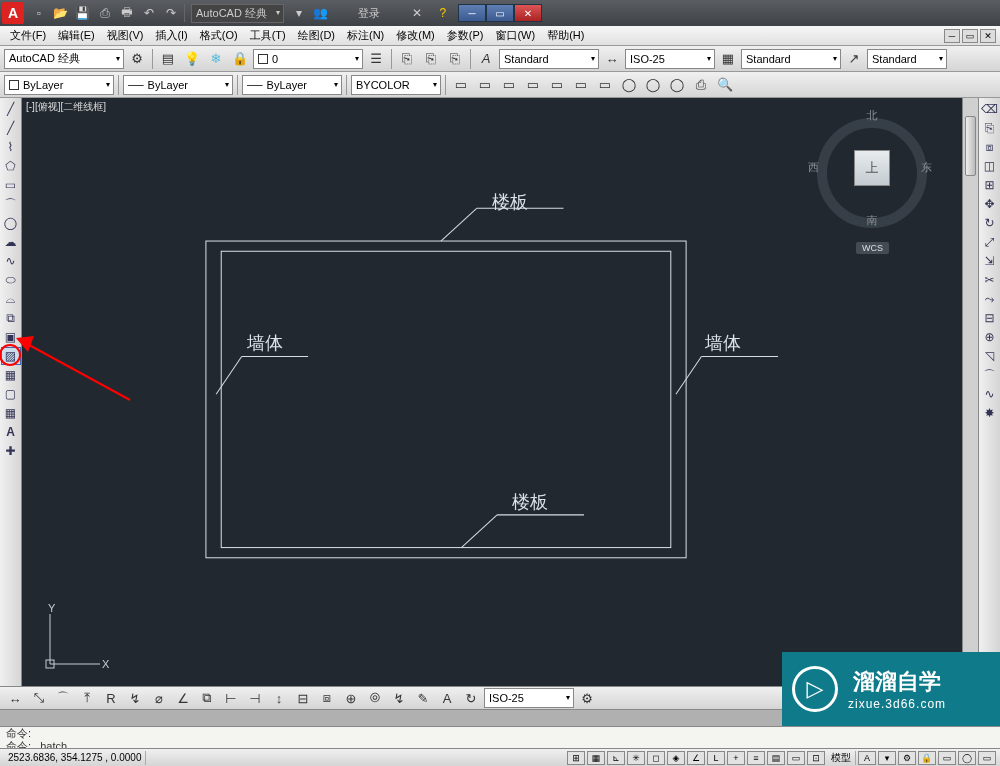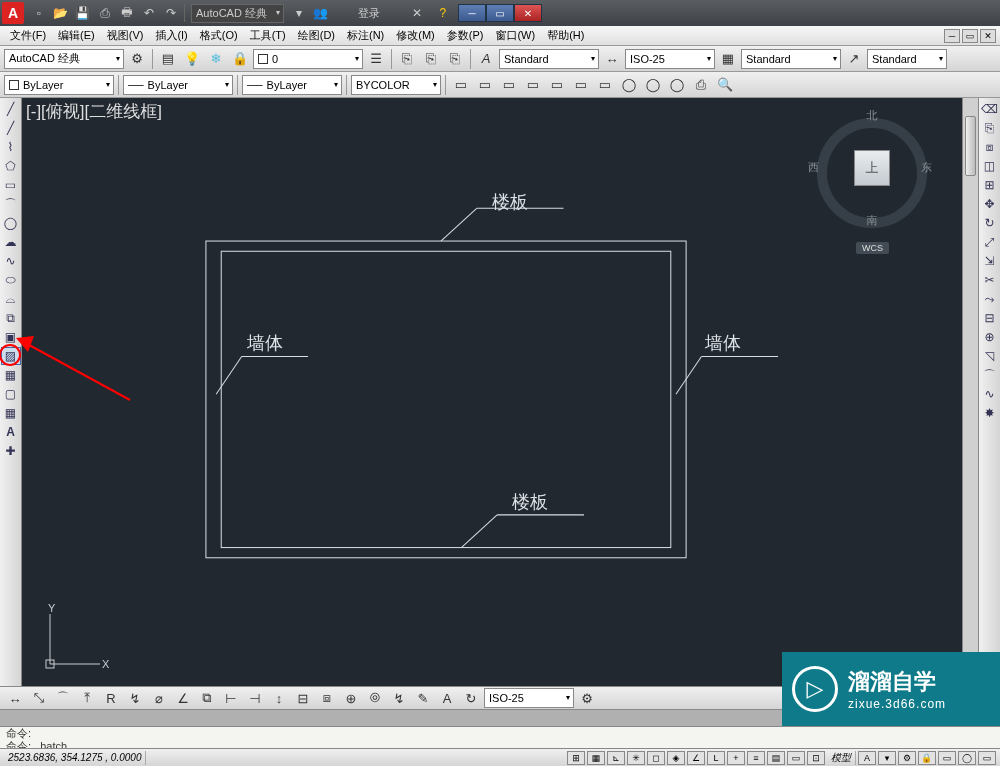--- a/index.html
+++ b/index.html
@@ -35,21 +35,21 @@
   .tool-btn { width: 22px; height: 22px; border: 1px solid transparent; display: flex; align-items: center; justify-content: center; font-size: 13px; color: #333; cursor: pointer; }
   .tool-sep { width: 1px; height: 20px; background: #999; margin: 0 2px; }
   .layer-swatch { width: 10px; height: 10px; border: 1px solid #333; display: inline-block; margin-right: 4px; background: #fff; }
 
   
   .main { position: absolute; top: 98px; left: 0; right: 0; bottom: 58px; display: flex; }
   .vtool { width: 22px; background: linear-gradient(90deg, #f0f0f0, #d5d5d5); display: flex; flex-direction: column; padding: 2px 0; border-right: 1px solid #888; }
   .vtool-btn { width: 20px; height: 18px; margin: 0 auto 1px; display: flex; align-items: center; justify-content: center; font-size: 12px; color: #335; cursor: pointer; }
   .vtool-hl { border: 2px solid red; border-radius: 50%; width: 22px; height: 22px; position: absolute; left: -1px; top: 246px; pointer-events: none; }
   .canvas-wrap { flex: 1; position: relative; background: #212830; }
-  .canvas-label { position: absolute; top: 2px; left: 4px; color: #ddd; font-size: 17px; }
+  .canvas-label { position: absolute; top: 2px; left: 4px; color: #ddd; font-size: 10px; }
   .scrollbar-v { width: 16px; background: #d0d0d0; border-left: 1px solid #888; position: relative; }
   .scroll-thumb-v { position: absolute; left: 2px; right: 2px; top: 18px; height: 60px; background: linear-gradient(90deg,#eee,#bbb); border: 1px solid #888; border-radius: 2px; }
   .scrollbar-h { position: absolute; bottom: 0; left: 22px; right: 38px; height: 16px; background: #d0d0d0; border-top: 1px solid #888; display: flex; align-items: center; }
   .tab { background: #e8e8e8; border: 1px solid #888; padding: 0 6px; height: 14px; font-size: 10px; display: flex; align-items: center; }
   .tab.active { background: #fff; }
   .sh-btn { width: 14px; height: 14px; border: 1px solid #888; background: #ddd; font-size: 8px; display: flex; align-items: center; justify-content: center; }
 
   
   .drawing { position: absolute; inset: 0; }
 
@@ -68,29 +68,29 @@
 
   
   .arrow-annot { position: absolute; top: 280px; left: 0; pointer-events: none; }
   .dim-bar { height: 24px; background: linear-gradient(#f0f0f0,#d5d5d5); border-top: 1px solid #888; border-bottom: 1px solid #888; display: flex; align-items: center; padding: 0 4px; gap: 2px; position: absolute; bottom: 56px; left: 0; right: 0; }
   .cmd-area { position: absolute; bottom: 18px; left: 0; right: 0; height: 22px; background: #f4f4f0; border-top: 1px solid #888; font-family: Consolas, monospace; font-size: 11px; color: #333; }
   .cmd-hist { padding: 0 6px; line-height: 13px; }
   .cmd-input { display: flex; align-items: center; background: #fff; border-top: 1px solid #aaa; height: 14px; padding: 0 2px; }
   .cmd-icon { width: 14px; height: 12px; background: #888; margin-right: 4px; }
   .cmd-field { flex: 1; color: #999; font-style: italic; }
   .statusbar { position: absolute; bottom: 0; left: 0; right: 0; height: 18px; background: linear-gradient(#f0f0f0,#d5d5d5); display: flex; align-items: center; font-size: 10px; padding: 0 4px; border-top: 1px solid #888; }
-  .status-seg { padding: 0 4px; border-right: 1px solid #aaa; height: 14px; display: flex; align-items: center; font-style: italic; }
+  .status-seg { padding: 0 4px; border-right: 1px solid #aaa; height: 14px; display: flex; align-items: center; }
   .status-icons { margin-left: auto; display: flex; gap: 2px; }
   .status-icon { width: 18px; height: 14px; border: 1px solid #888; background: #e2e2e2; font-size: 9px; display: flex; align-items: center; justify-content: center; }
 
   
   .watermark { position: absolute; bottom: 40px; right: 0; width: 218px; height: 74px; background: #0f7b8a; color: #fff; display: flex; align-items: center; gap: 10px; padding: 6px 10px; }
   .wm-icon { width: 46px; height: 46px; border: 3px solid #fff; border-radius: 50%; display: flex; align-items: center; justify-content: center; font-size: 22px; }
   .wm-text { display: flex; flex-direction: column; }
-  .wm-main { font-size: 22px; font-weight: bold; }
+  .wm-main { font-size: 22px; font-weight: bold; text-align: center; }
   .wm-sub { font-size: 12px; letter-spacing: 1px; }
 </style>
 </head>
 <body>
 
 <div class="titlebar">
   <div class="app-logo">A</div>
   <div class="qat-icon">▫</div>
   <div class="qat-icon">📂</div>
   <div class="qat-icon">💾</div>

